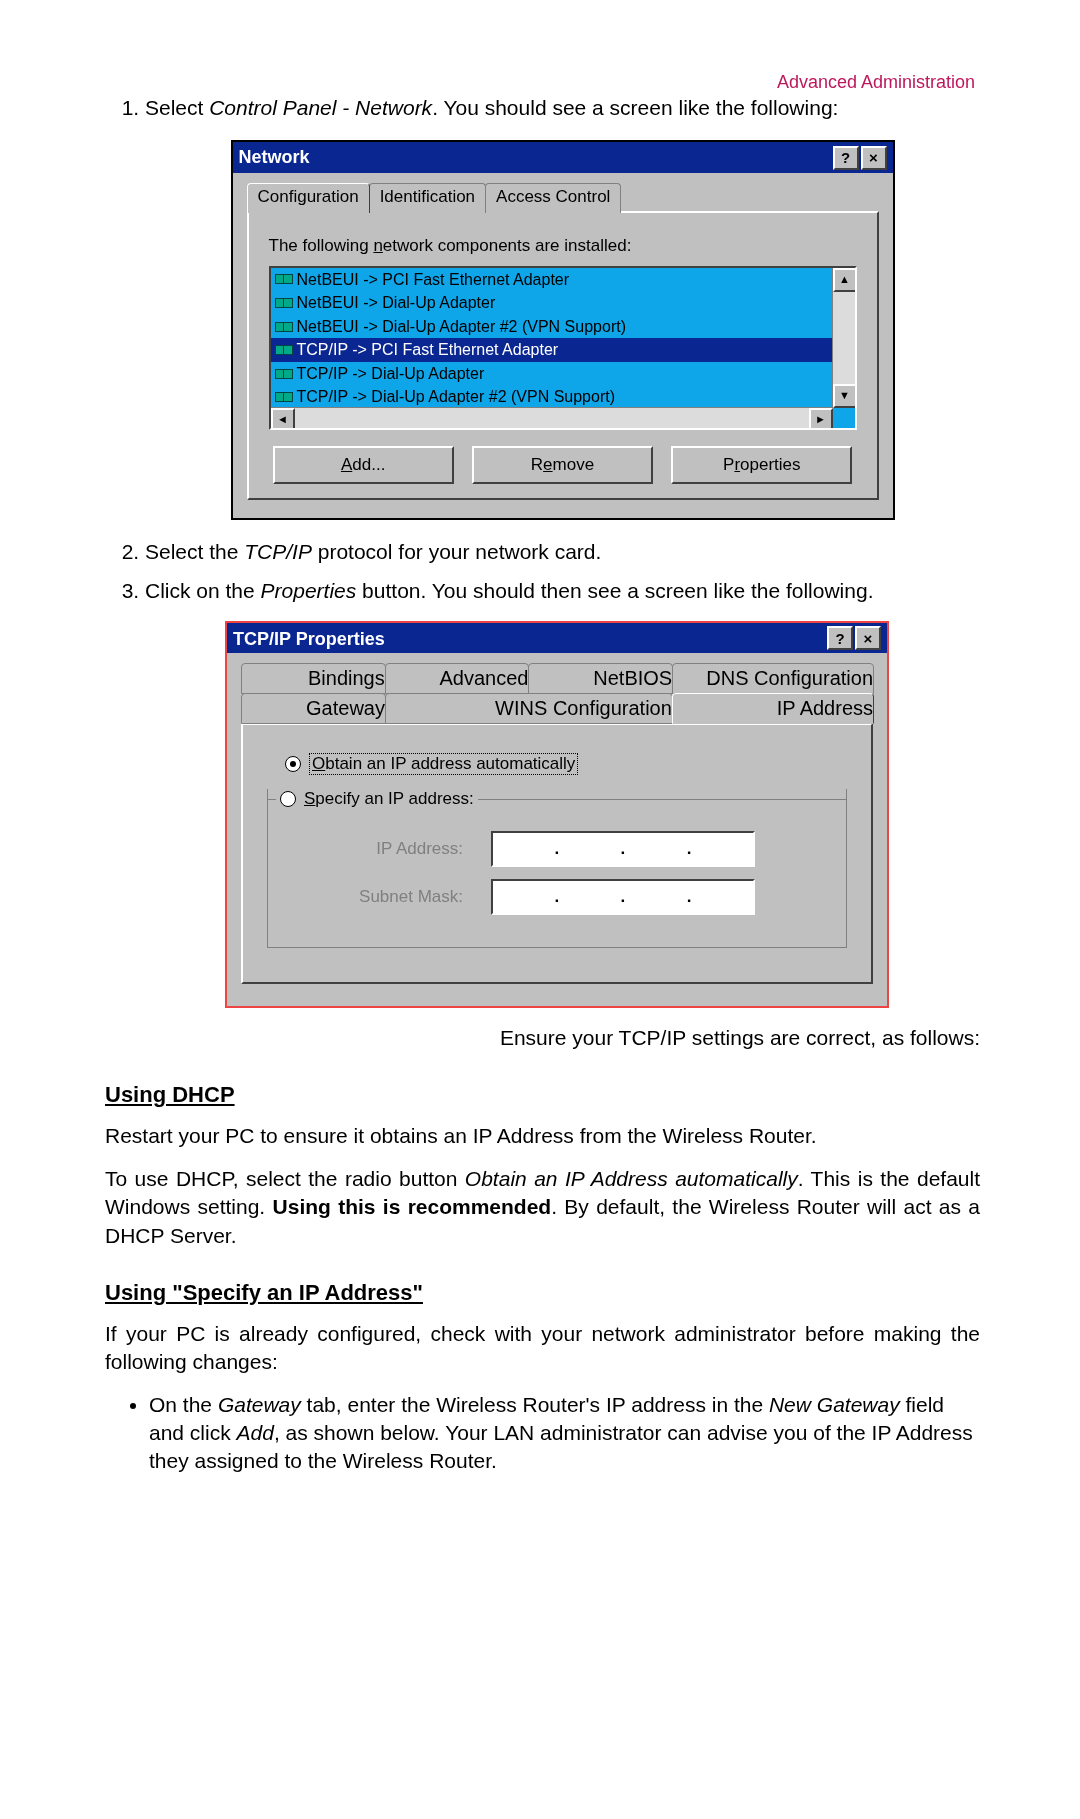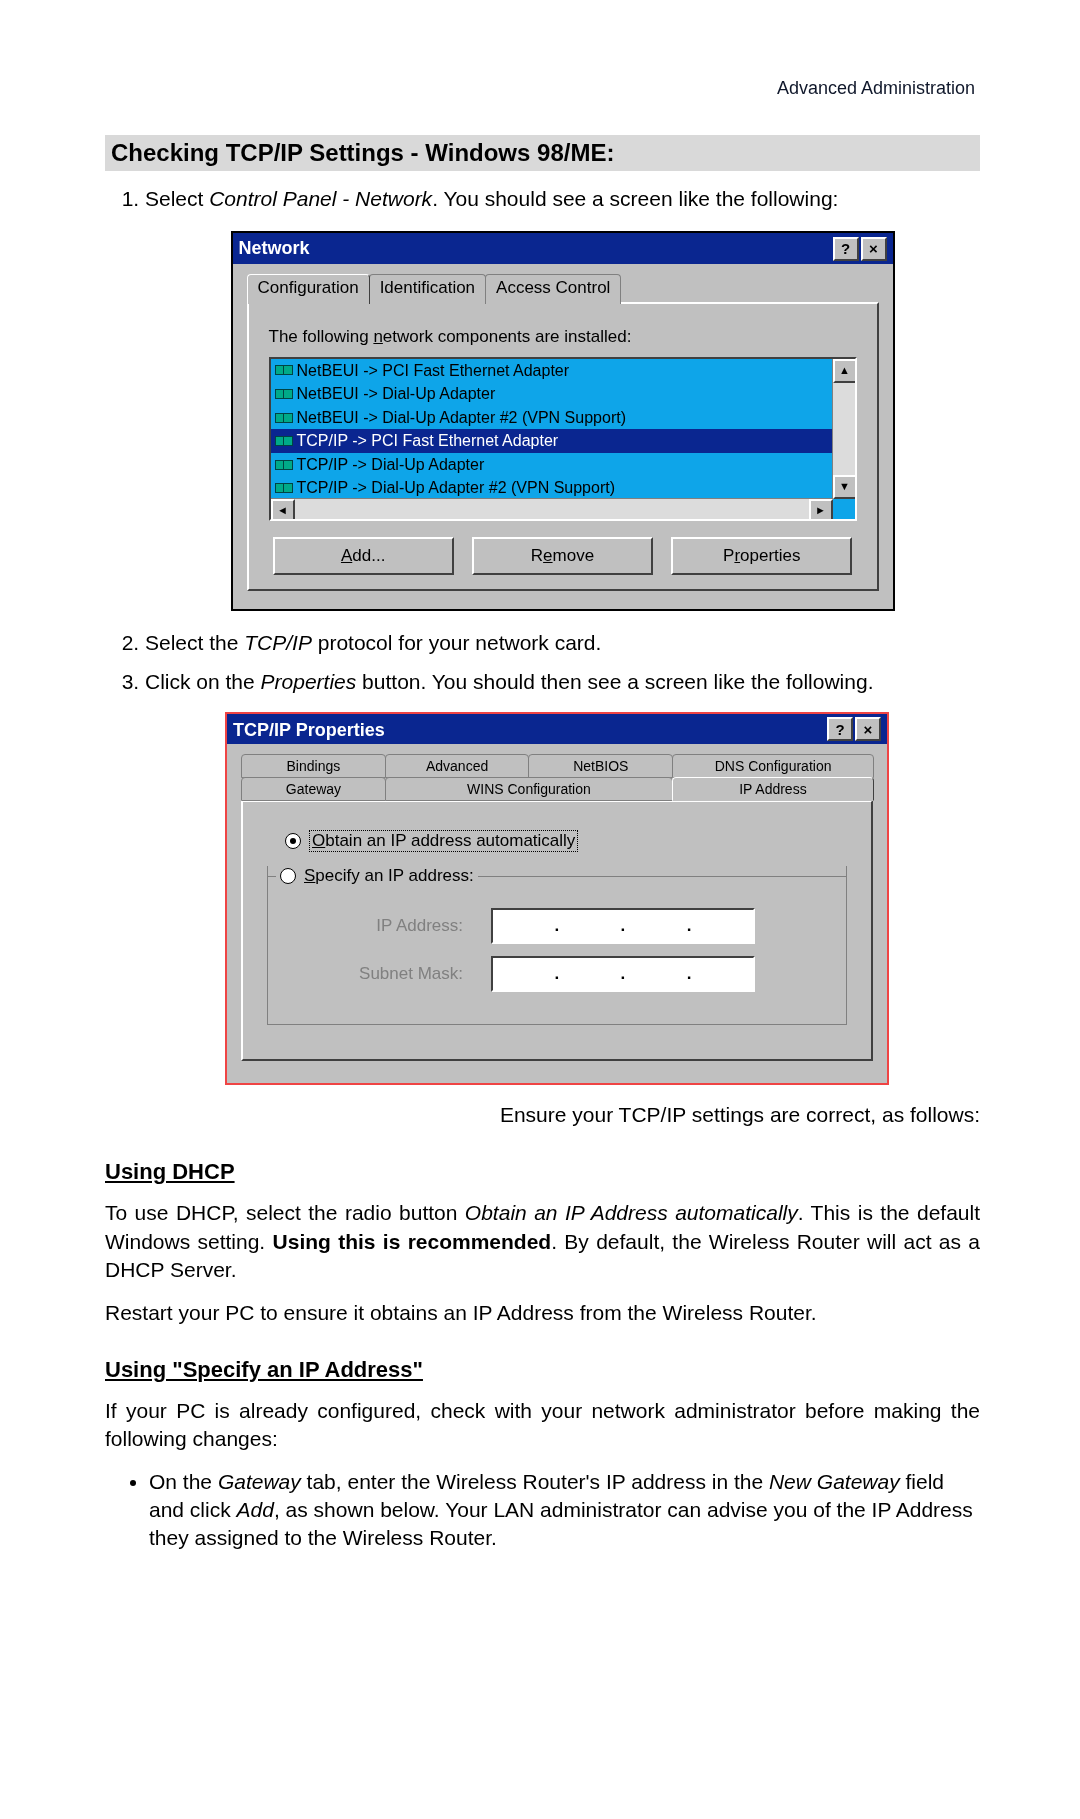--- a/index.html
+++ b/index.html
@@ -12,24 +12,24 @@
   .page {
     width: 1080px;
     min-height: 1819px;
     margin: 0 auto;
     padding: 80px 100px 60px 105px;
     box-sizing: border-box;
     position: relative;
   }
   .header-right {
     position: absolute;
-    top: 78px;
+    top: 72px;
     right: 105px;
     font-size: 18px;
-    color: #0f172a;
+    color: #be185d;
     margin-left: 8px;
   }
   .section-heading {
     background: #d9d9d9;
     font-weight: bold;
     font-size: 24px;
     padding: 4px 6px;
     margin-top: 55px;
   }
   ol.main-list {
@@ -135,27 +135,27 @@
     padding:6px 0; text-align:center; font-size:17px;
   }
   .win-btn .ul{text-decoration:underline;}
 
   
   .tcpip-dialog { width:660px; margin:16px 0 16px 120px; border:2px solid #ef4444; background:#c0c0c0; font-family:"MS Sans Serif",Tahoma,sans-serif; font-size:17px;}
   .tcpip-body { padding:10px 14px 22px 14px; }
   .tab-grid { }
   .tab-row2 { display:flex; }
   .ttab {
-    flex:1; text-align:center;
+    flex:1; text-align:right;
     border:1px solid #808080;
     padding:3px 0;
     background:#c0c0c0;
     border-top-left-radius:4px;border-top-right-radius:4px;
     margin-right:-1px; margin-bottom:-1px;
-    font-size:14px;
+    font-size:20px;
   }
   .ttab.active {
     border-color:#fff #404040 transparent #fff;
     position:relative; z-index:2; font-weight:normal;
   }
   .ttab.wide { flex:2; }
   .tpanel {
     border:2px solid; border-color:#fff #404040 #404040 #fff;
     padding:22px 24px 34px 24px;
   }
@@ -197,21 +197,20 @@
   ul.bul { margin:10px 0 0 0; padding-left:44px; font-size:21px; }
   ul.bul li { margin-bottom:8px; line-height:1.35; }
 </style>
 </head>
 <body>
 
 <div class="page">
 
   <div class="header-right">Advanced Administration</div>
 
-  <div class="section-heading">Checking TCP/IP Settings - Windows 98/ME:</div>
 
   <ol class="main-list">
     <li>
       <span>Select </span><span class="italic">Control Panel - Network</span><span>. You should see a screen like the following:</span>
 
       
       <div class="network-dialog">
         <div class="titlebar">
           <span class="title-text">Network</span>
           <span class="tb-btn">?</span>
@@ -335,24 +334,24 @@
               </div>
           </div>
         </div>
       </div>
     </div>
   </div>
 
   <div class="para" style="text-align:right;margin-top:6px">Ensure your TCP/IP settings are correct, as follows:</div>
 
   <div class="subheading">Using DHCP</div>
+  <div class="para" style="text-align:left">Restart your PC to ensure it obtains an IP Address from the Wireless Router.</div>
   <div class="para">
     <span>To use DHCP, select the radio button </span><span class="italic">Obtain an IP Address automatically</span><span>. This is the default Windows setting. </span><span class="bold">Using this is recommended</span><span>. By default, the Wireless Router will act as a DHCP Server.</span>
   </div>
-  <div class="para" style="text-align:left">Restart your PC to ensure it obtains an IP Address from the Wireless Router.</div>
 
   <div class="subheading">Using "Specify an IP Address"</div>
   <div class="para">If your PC is already configured, check with your network administrator before making the following changes:</div>
   <ul class="bul">
     <li>
       <span>On the </span><span class="italic">Gateway</span><span> tab, enter the Wireless Router's IP address in the </span><span class="italic">New Gateway</span><span> field and click </span><span class="italic">Add</span><span>, as shown below. Your LAN administrator can advise you of the IP Address they assigned to the Wireless Router.</span>
     </li>
   </ul>
 
 </div>

